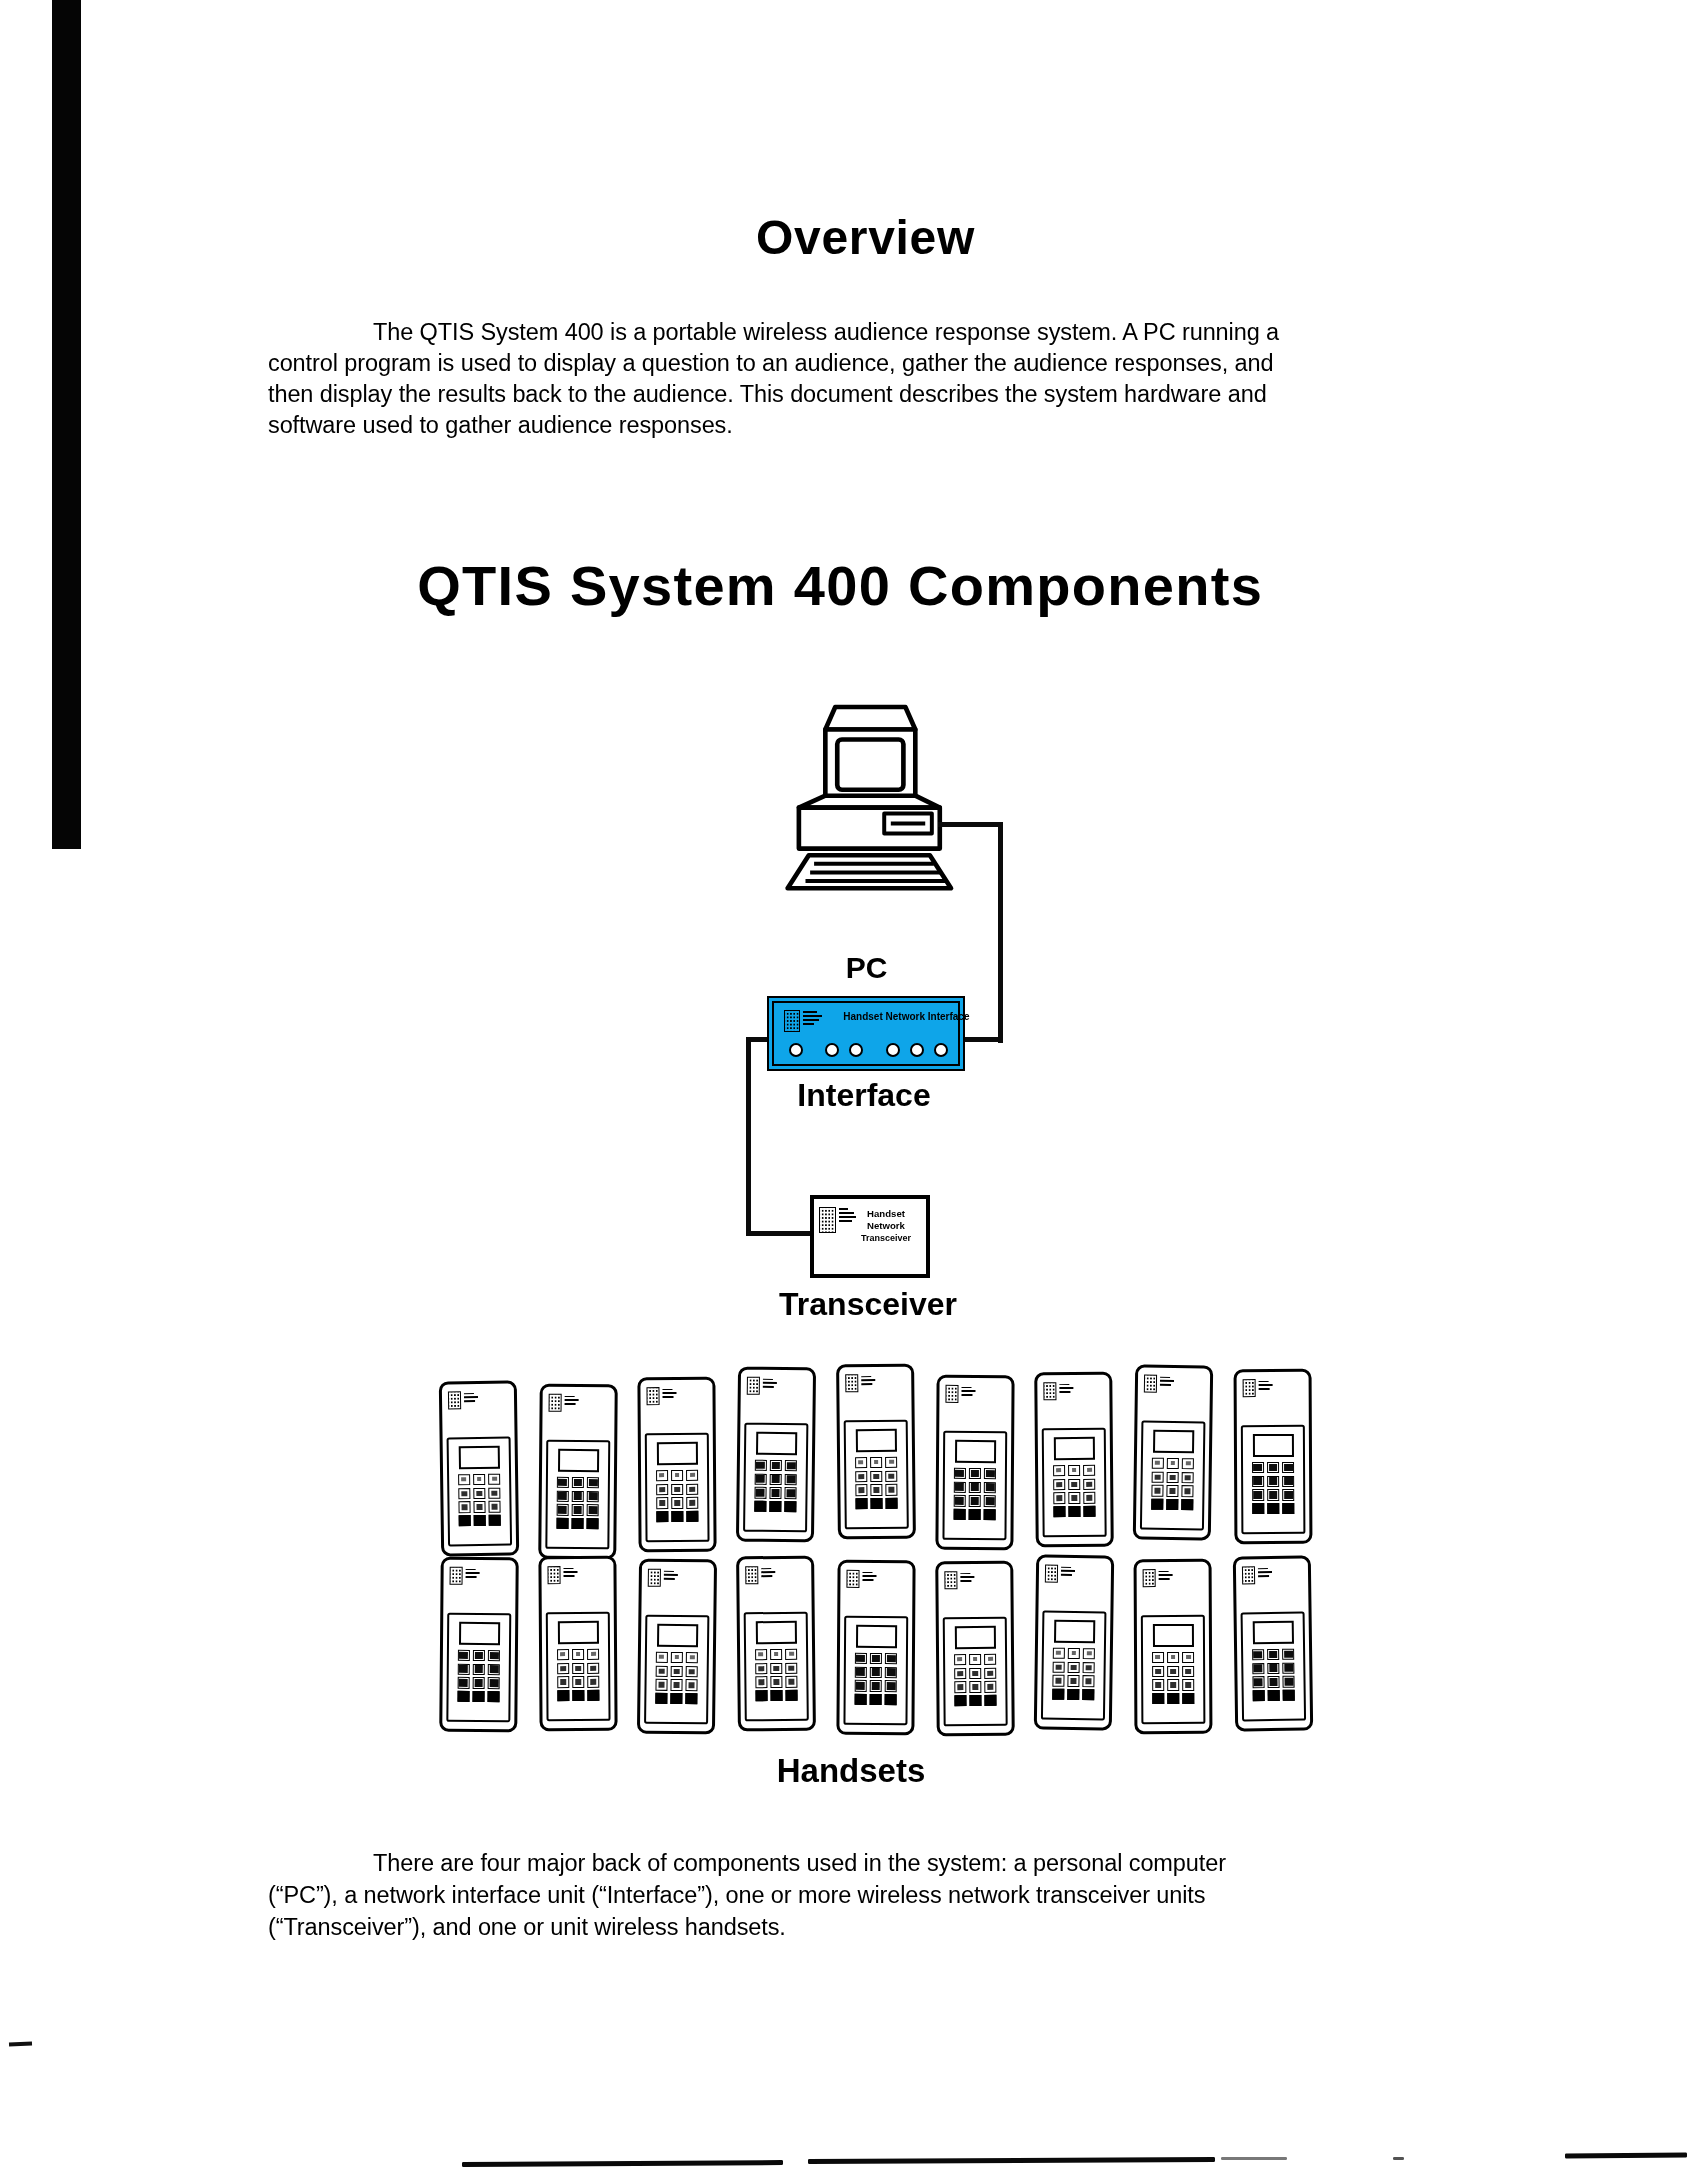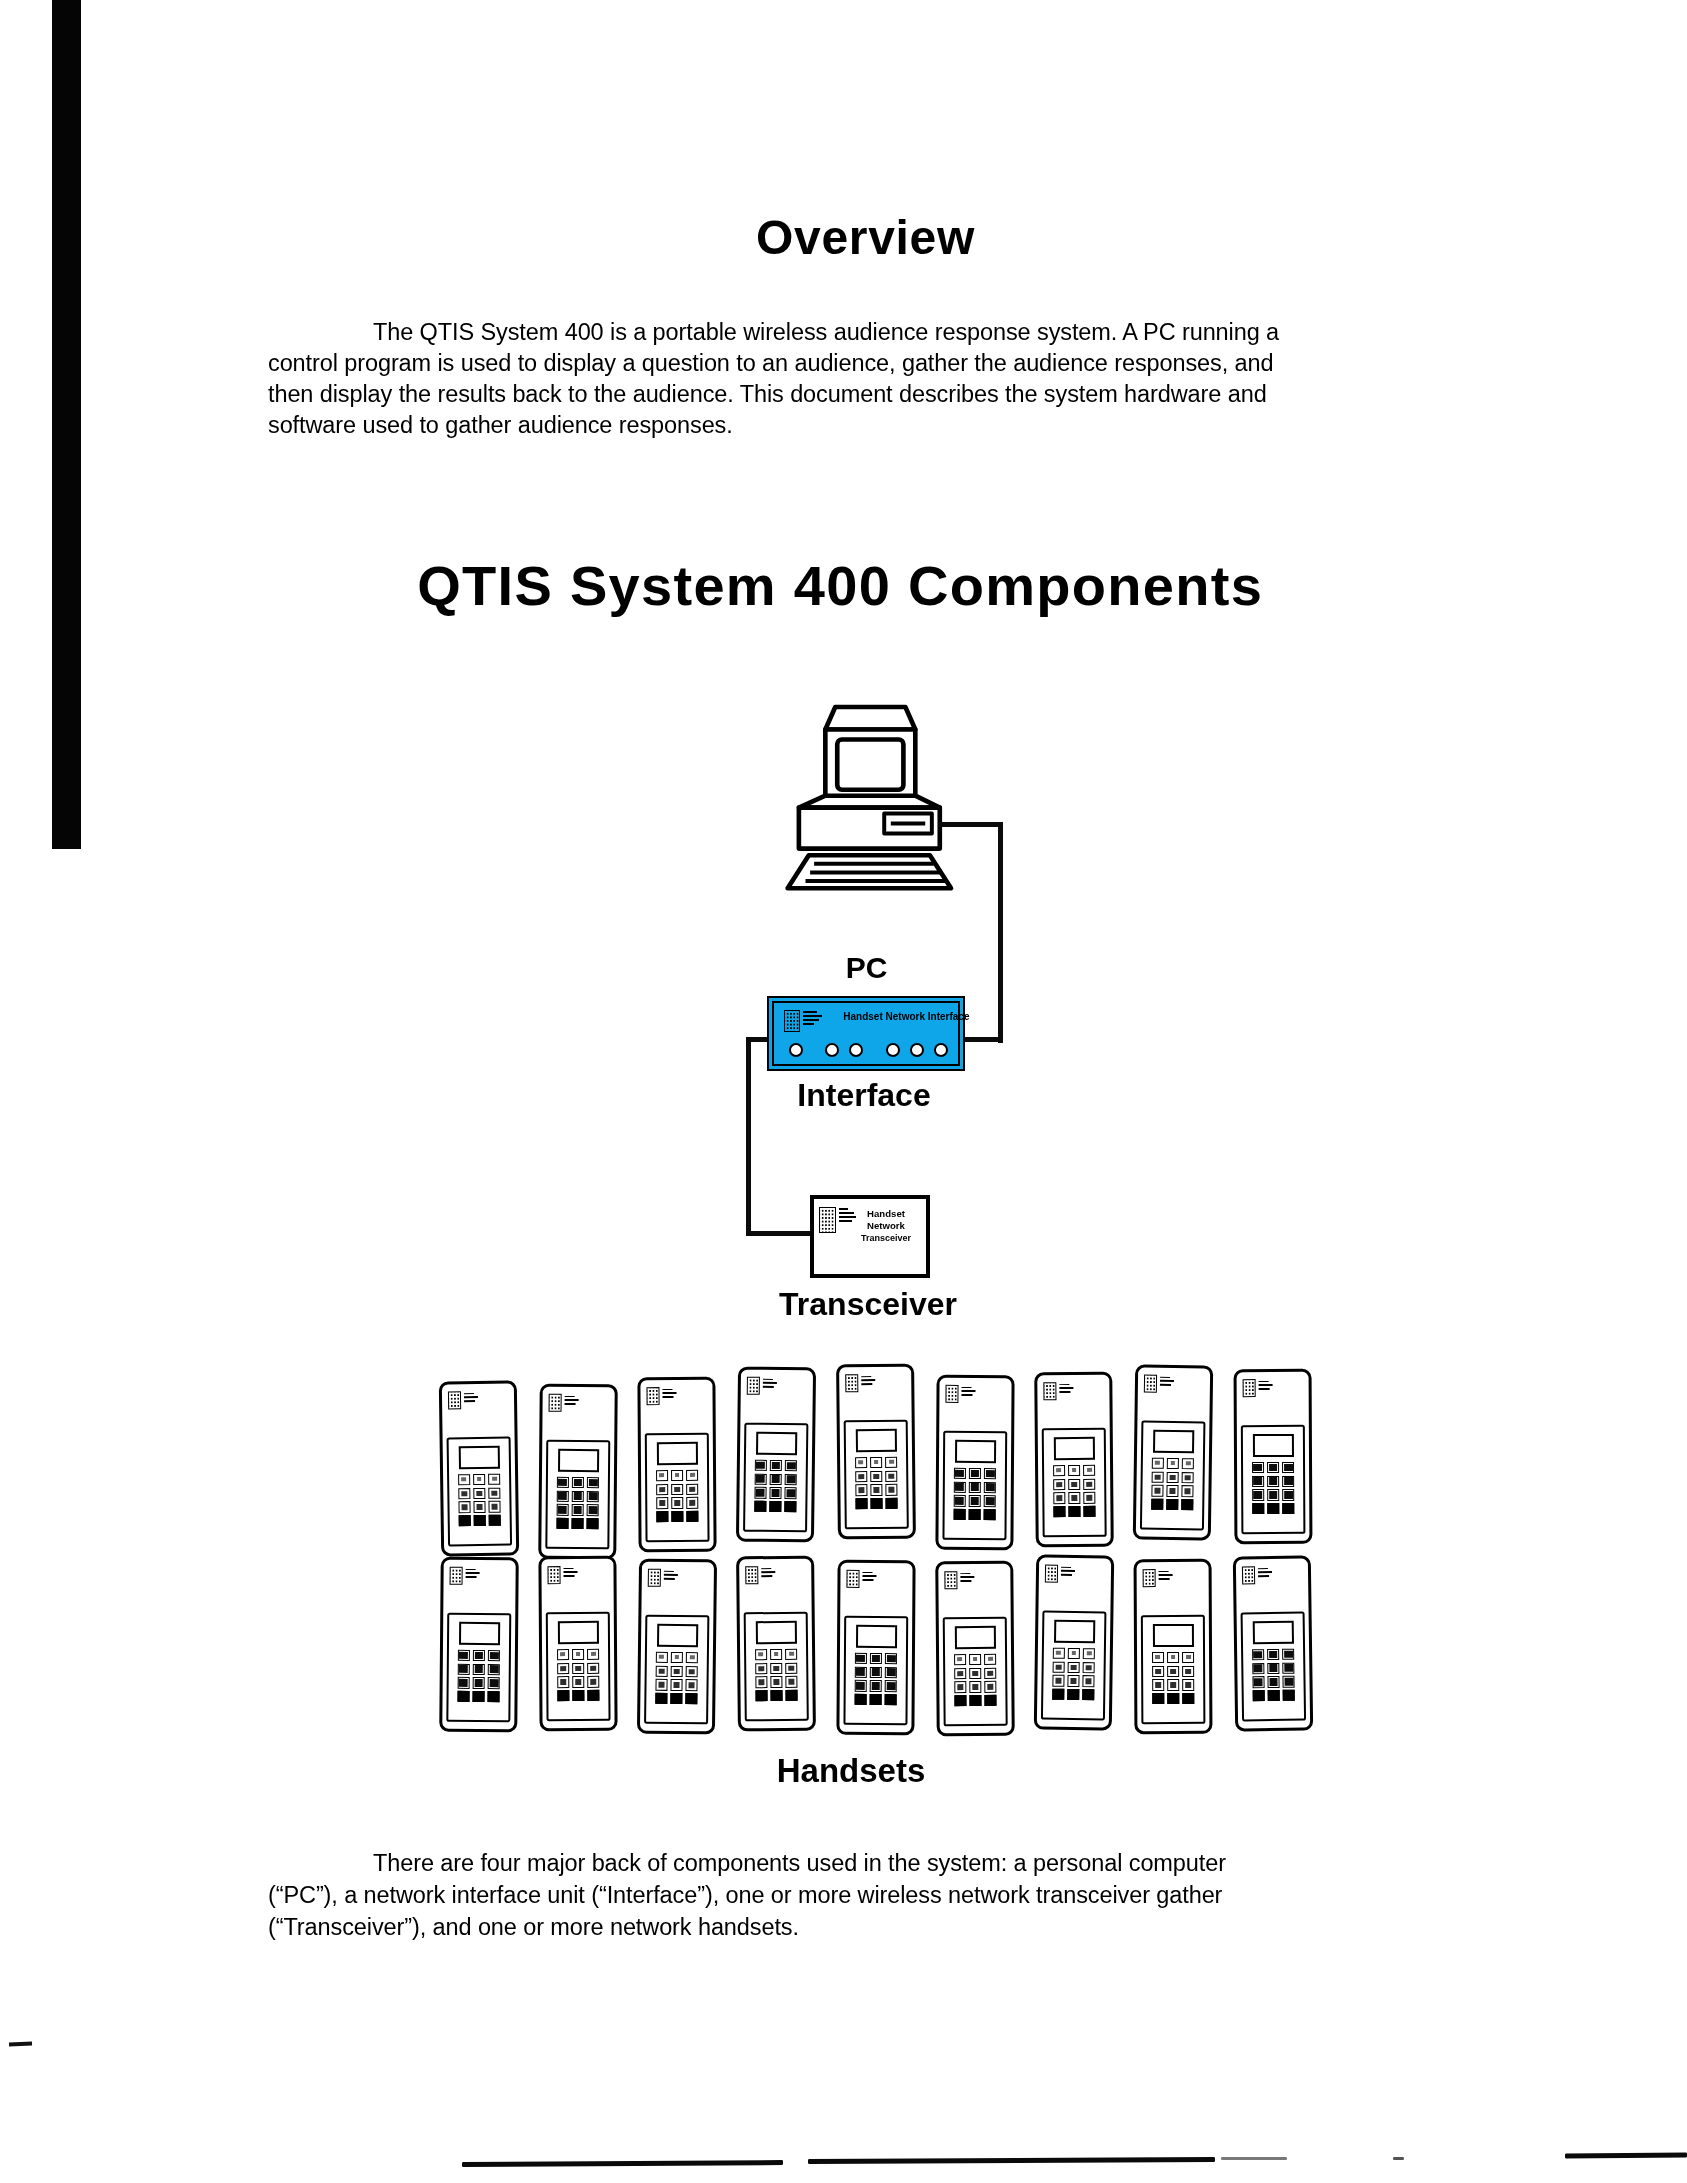--- a/index.html
+++ b/index.html
@@ -679,18 +679,18 @@
             <span class="key"></span>
             <span class="key"></span>
           </div>
         </div>
       </div>
     </div>
   <div class="diagram-label handsets-label">Handsets</div>
 
   <div class="para footer-para">
     <span class="line indent">There are four major back of components used in the system: a personal computer</span>
-    <span class="line">(“PC”), a network interface unit (“Interface”), one or more wireless network transceiver gather</span>
-    <span class="line">(“Transceiver”), and one or more network handsets.</span>
+    <span class="line">(“PC”), a network interface unit (“Interface”), one or more wireless network transceiver units</span>
+    <span class="line">(“Transceiver”), and one or unit wireless handsets.</span>
   </div>
 
 </div>
 
 
 </body></html>

